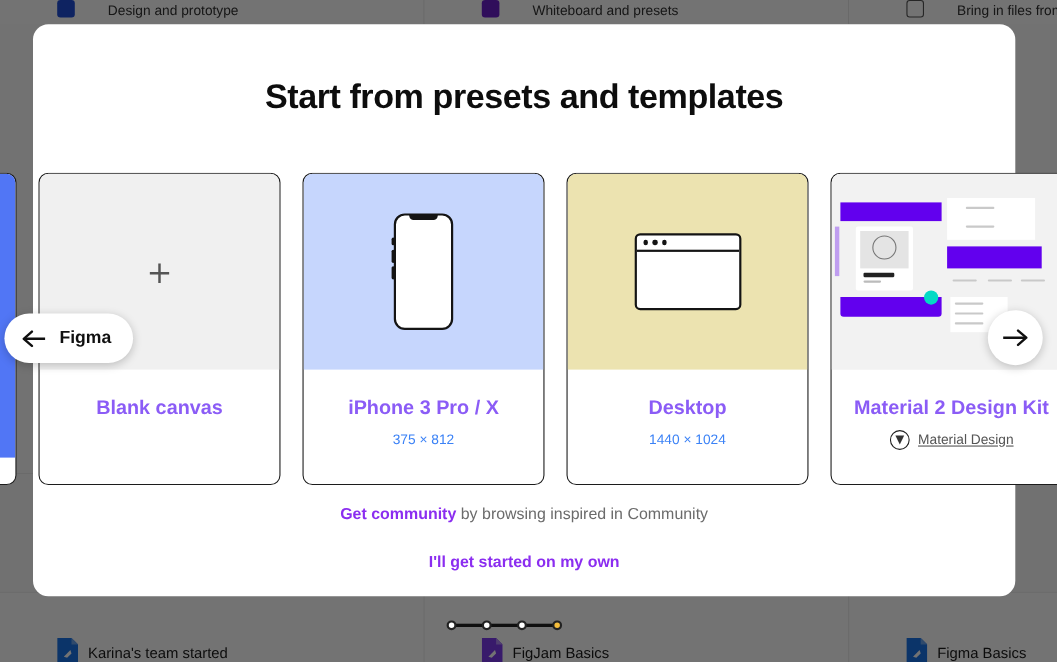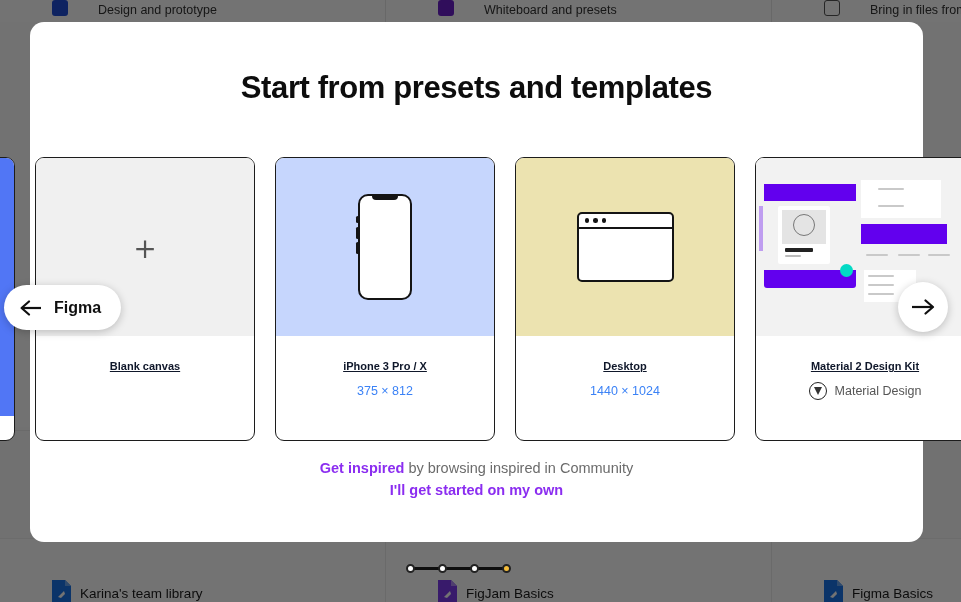--- a/index.html
+++ b/index.html
@@ -152,29 +152,29 @@
   }
   .p-thumb {
     height: 178px; width: 100%;
     display: flex; align-items: center; justify-content: center;
     position: relative; overflow: hidden;
   }
   .p-meta {
     flex: 1; display: flex; flex-direction: column;
     align-items: center; justify-content: flex-start; padding-top: 24px;
   }
-  .p-name { font-size: 11px; font-weight: bold; color: #0f172a; white-space: nowrap; text-decoration: underline;}
+  .p-name { font-size: 18px; font-weight: bold; color: #8b5cf6; white-space: nowrap;}
   .p-dim { font-size: 12.5px; color: #3b82f6; margin-top: 12px; }
   .p-author { display: flex; align-items: center; gap: 8px; margin-top: 10px; }
   .p-author .av {
     width: 18px; height: 18px; border-radius: 50%;
     background: #fff; border: 1.6px solid #222;
     display: flex; align-items: center; justify-content: center;
   }
-  .p-author .an { font-size: 12.5px; color: #555; white-space: nowrap; }
+  .p-author .an { font-size: 12.5px; color: #555; white-space: nowrap; text-decoration: underline; }
 
   .plus-glyph {
     font-size: 34px; color: #555; font-weight: 300; line-height: 1;
   }
 
   
   .phone {
     width: 54px; height: 106px; border: 2.5px solid #141414;
     border-radius: 10px; background: #fff; position: relative;
   }
@@ -221,21 +221,21 @@
   
   .blue-thumb { width: 100%; height: 100%; background: #5176f5; position: relative; }
 
   
   .m-foot1 {
     position: absolute; left: 0; right: 0; top: 438px;
     text-align: center; font-size: 14.5px; color: #6b6b6b;
   }
   .m-foot1 a { color: #8b2df0; font-weight: bold; text-decoration: none; }
   .m-foot2 {
-    position: absolute; left: 0; right: 0; top: 460px;
+    position: absolute; left: 0; right: 0; top: 481px;
     text-align: center; font-size: 14.5px;
   }
   .m-foot2 a { color: #8b2df0; font-weight: bold; text-decoration: none; }
 
   
   .nav-btn {
     position: absolute; width: 50px; height: 50px; border-radius: 50%;
     background: #fff; box-shadow: 0 2px 9px rgba(0,0,0,.22);
     display: flex; align-items: center; justify-content: center;
     cursor: pointer; border: none;
@@ -296,21 +296,21 @@
         <div class="tinyline" style="left:140px; top:82px; width:52px;"></div>
         <div class="tinyline" style="left:140px; top:100px; width:30px;"></div>
       </div>
       <span class="ficon">
         <svg width="19" height="23" viewBox="0 0 19 23">
           <path d="M0 0 H13 L19 6 V23 H0 Z" fill="#1a73e8"></path>
           <path d="M13 0 L19 6 H13 Z" fill="#69a5f0"></path>
           <path d="M6 17 L12 11 L13 14 L9 18 Z" fill="#ffffff"></path>
         </svg>
       </span>
-      <span class="fname">Karina's team library</span>
+      <span class="fname">Karina's team started</span>
     </div>
 
     <div class="bg-file" style="left:386px; width:386px;">
       <div class="thumb">
         <div class="fj-art">
           <div class="fj-circle"></div>
           <div class="fj-circle-in"></div>
           <span class="fj-emoji" style="left:48px; top:34px;">🟠</span>
           <span class="fj-emoji" style="left:72px; top:38px;">🟣</span>
           <span class="fj-emoji" style="left:30px; top:62px;">🟡</span>
@@ -448,21 +448,21 @@
             </span>
             <span class="an">Material Design</span>
           </div>
         </div>
       </div>
 
     </div>
   </div>
 
   <div class="m-foot1">
-    <a href="#">Get inspired</a><span> by browsing inspired in Community</span>
+    <a href="#">Get community</a><span> by browsing inspired in Community</span>
   </div>
 
   <div class="m-foot2">
     <a href="#">I'll get started on my own</a>
   </div>
 </div>
 
 <button id="back-btn">
   <span>
     <svg class="arrow-svg" width="22" height="16" viewBox="0 0 22 16">

